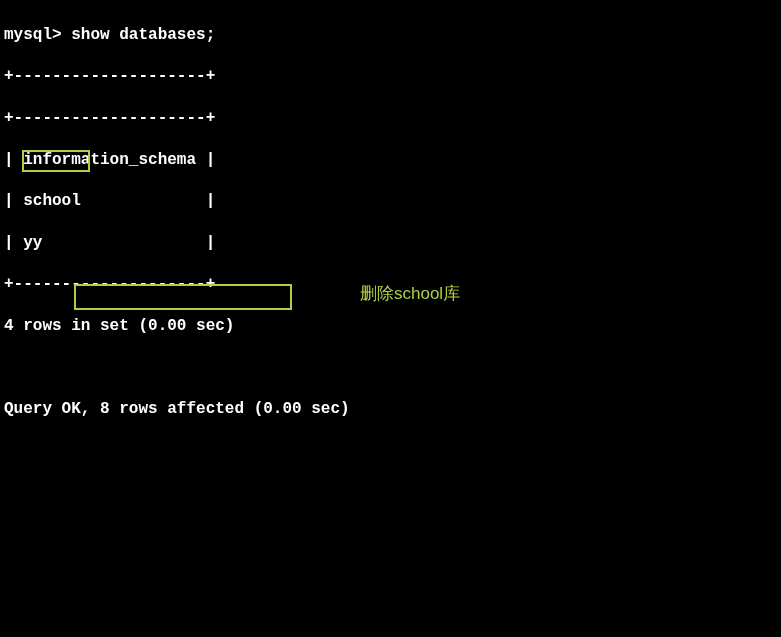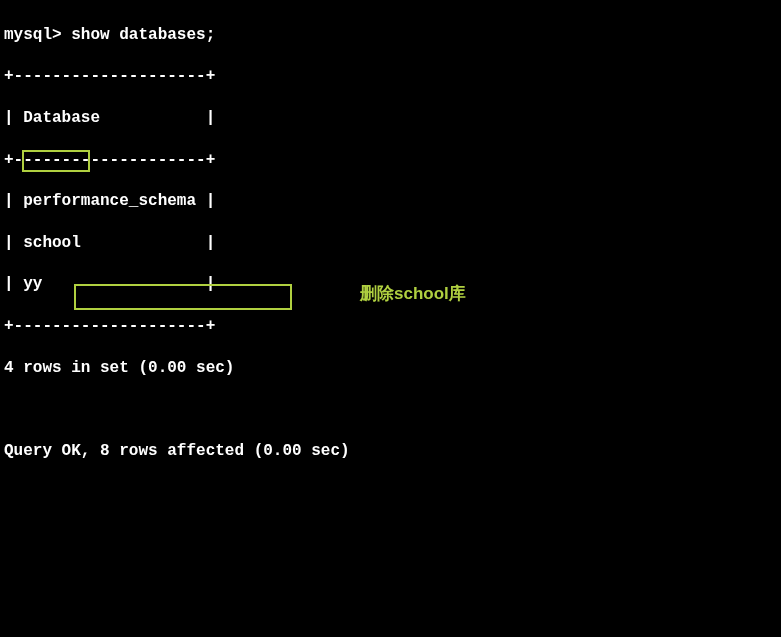--- a/index.html
+++ b/index.html
@@ -32,33 +32,32 @@
     }
     .highlight-box-2 {
       position: absolute;
       border: 2px solid #b0d040;
       pointer-events: none;
     }
     .annotation {
       position: absolute;
       color: #b0d040;
       font-family: Arial, 'Microsoft YaHei', sans-serif;
-      font-weight: bold;
+      font-weight: normal;
       font-size: 17px;
     }
   </style>
 </head>
 <body>
 
 <div class="terminal">
 <span class="line"><span>mysql&gt;</span> <span>show databases;</span></span>
 <span class="line">+--------------------+</span>
-<span class="line">| Database           |</span>
 <span class="line">+--------------------+</span>
-<span class="line">| performance_schema |</span>
+<span class="line">| information_schema |</span>
 <span class="line">| school             |</span>
 <span class="line">| yy                 |</span>
 <span class="line">+--------------------+</span>
 <span class="line">4 rows in set (0.00 sec)</span>
 <span class="line"> </span>
 <span class="line">Query OK, 8 rows affected (0.00 sec)</span>
 
 
 
 

